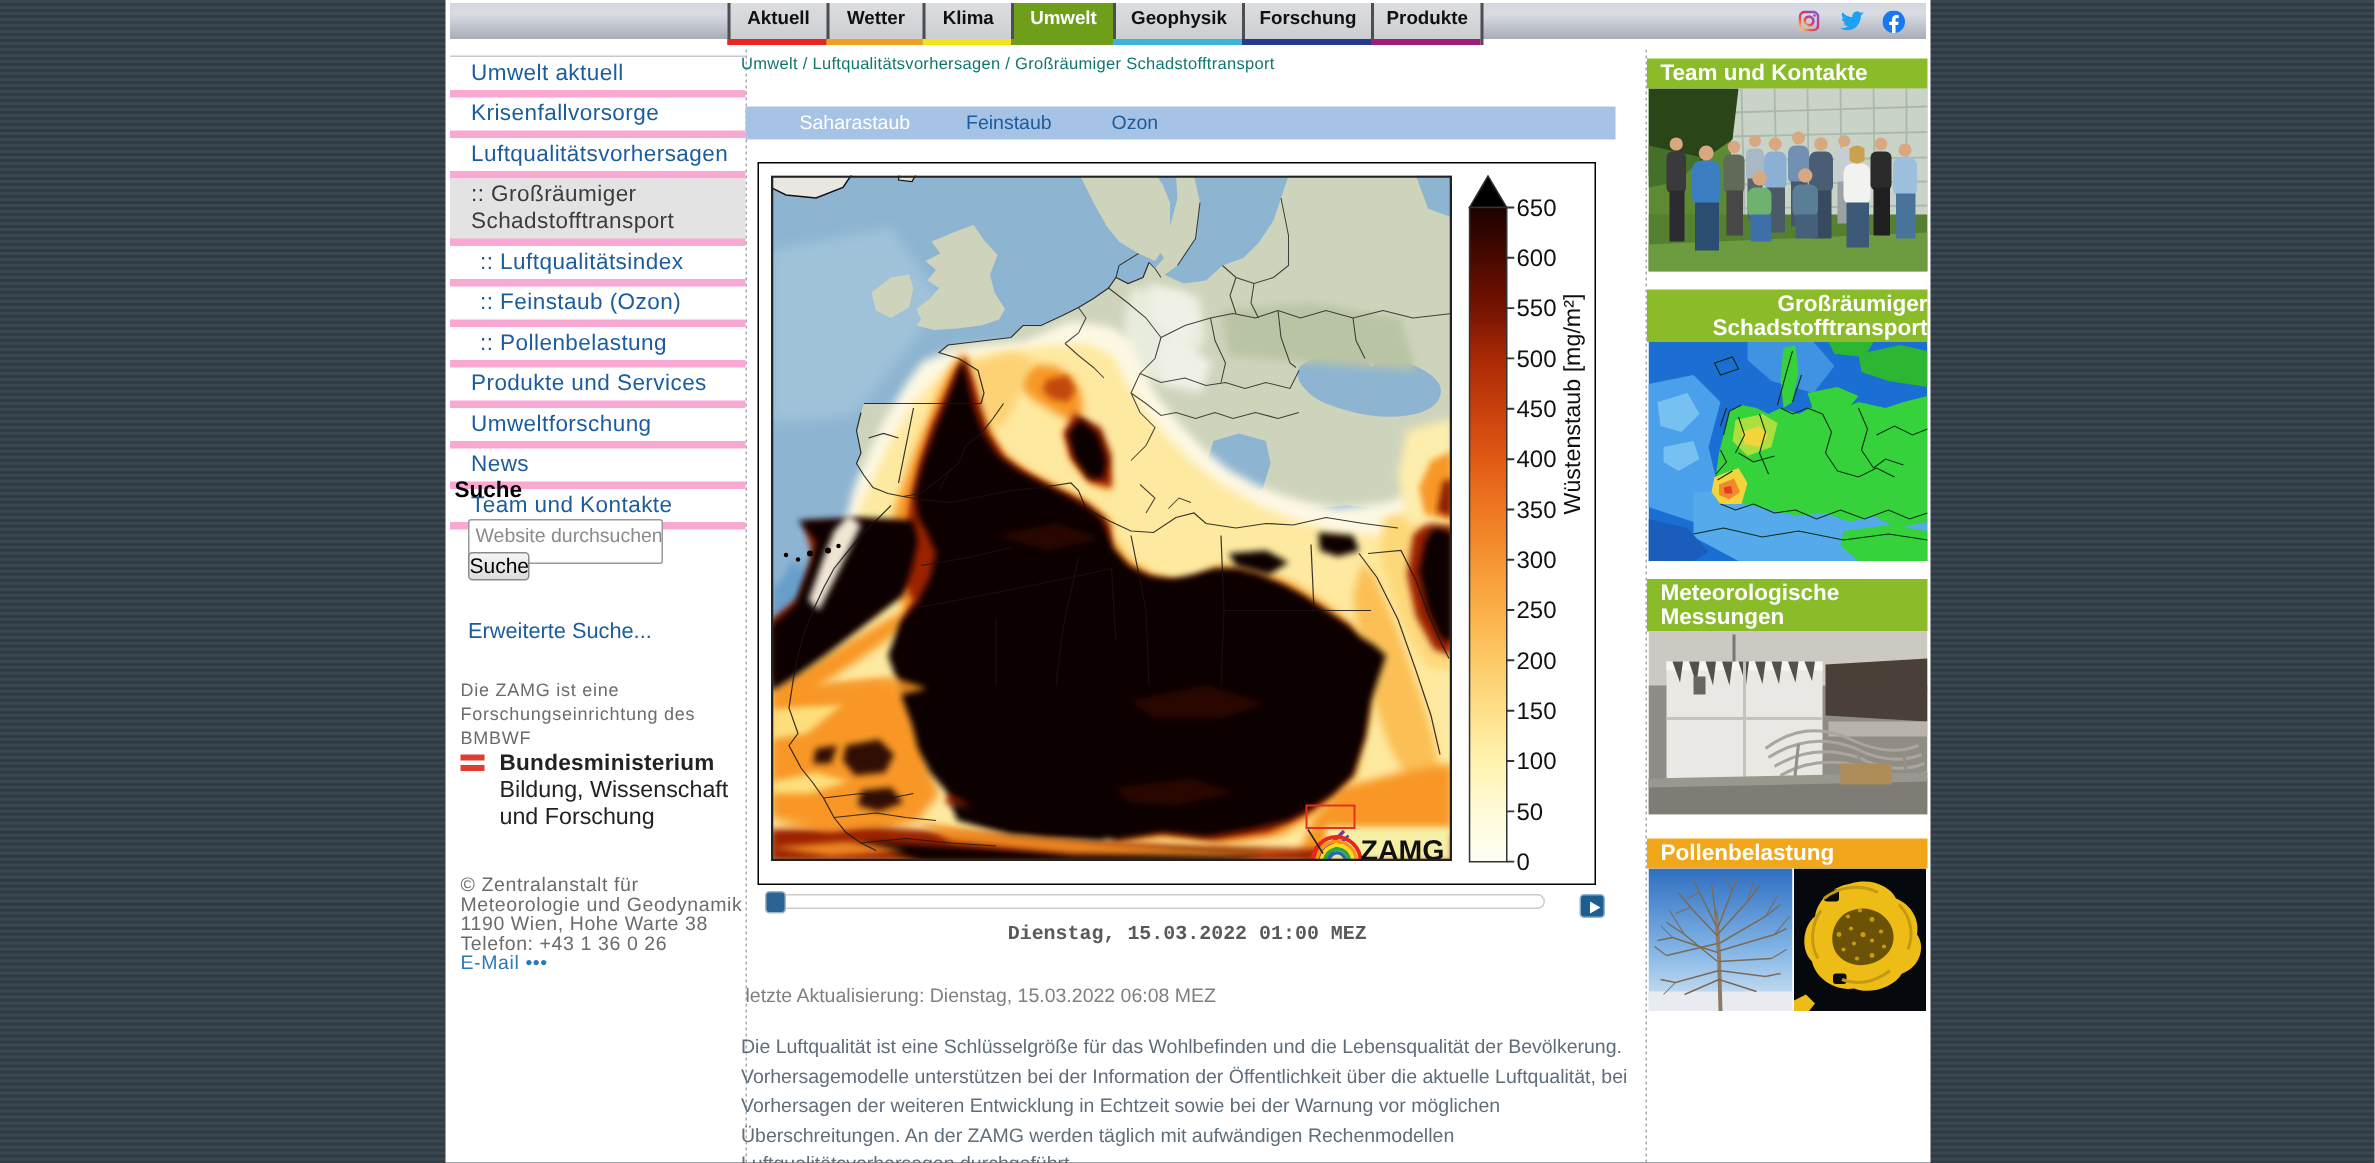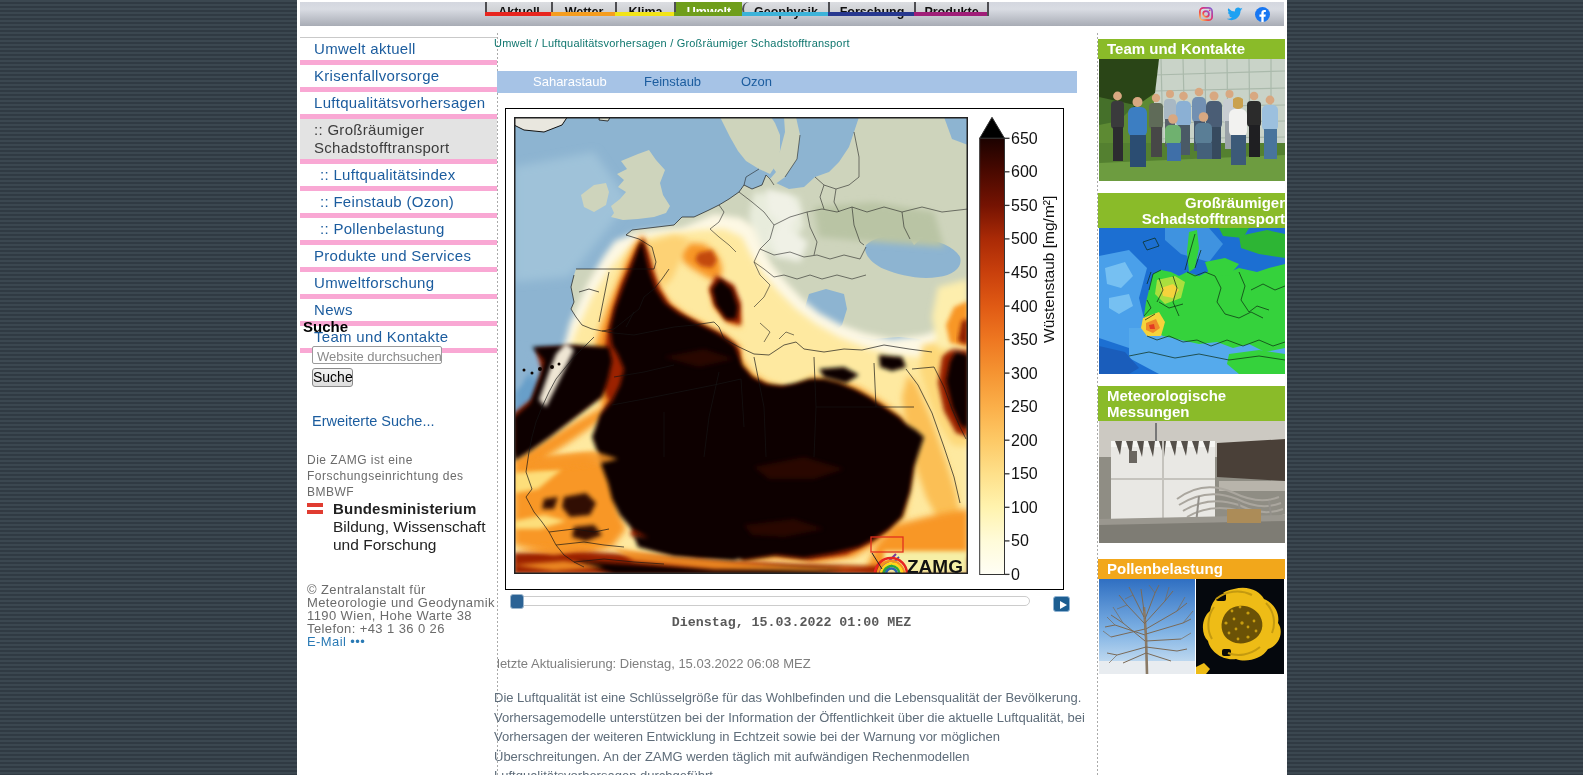--- a/index.html
+++ b/index.html
@@ -5,33 +5,33 @@
   * { margin:0; padding:0; box-sizing:border-box; }
   html,body { width:1583px; height:775px; overflow:hidden; }
   body {
     font-family:"Liberation Sans", sans-serif;
     background:repeating-linear-gradient(180deg,#3b4750 0px,#3b4750 2px,#303a43 2px,#303a43 4px);
   }
   #page { position:absolute; left:297px; top:0; width:990px; height:775px; background:#fff; }
   
   #hdr { position:absolute; left:3px; top:2px; width:984px; height:24px;
          background:linear-gradient(180deg,#d4d7df 0%,#d9dce3 30%,#a8acb5 100%); }
-  .tab { position:absolute; top:0; height:14px; text-align:center; font-weight:bold; font-size:12.5px;
+  .tab { position:absolute; top:0; height:28px; text-align:center; font-weight:bold; font-size:12.5px;
          color:#101010; line-height:21px; background:linear-gradient(180deg,#dcdee2,#c9cbce);
          border-left:2px solid #4e4e52; box-sizing:border-box; }
   .tab u { position:absolute; left:-2px; right:0; bottom:0; height:4px; text-decoration:none; }
   .soc { position:absolute; top:5px; }
   
   #menu { position:absolute; left:3px; top:37px; width:197px; }
   #menu .it { border-bottom:5px solid #f9a8d4; padding:2px 6px 2px 14px; font-size:15px; color:#1b5c9e; line-height:18px; letter-spacing:0.3px; }
   #menu .first { border-top:1px solid #c9c9c9; }
   #menu .sub { padding-left:20px; }
   #menu .sel { background:#e3e3e3; color:#3c3c3c; }
   #suche { position:absolute; left:6px; top:318px; font-size:15px; font-weight:bold; color:#000; }
-  #sbox { position:absolute; left:15px; top:346px; width:130px; height:18px; border:1px solid #9a9a9a; border-radius:2px;
+  #sbox { position:absolute; left:15px; top:346px; width:130px; height:30px; border:1px solid #9a9a9a; border-radius:2px;
           font-size:13px; color:#8a8a8a; line-height:19px; padding-left:4px; background:#fff; white-space:nowrap; overflow:hidden;}
   #sbtn { position:absolute; left:15px; top:368px; width:41px; height:19px; background:linear-gradient(180deg,#f4f4f4,#ddd);
           border:1px solid #8a8a8a; border-radius:3px; font-size:14px; color:#000; text-align:center; line-height:17px;}
   #erw { position:absolute; left:15px; top:413px; font-size:14.5px; color:#1b5c9e; }
   #zamginfo { position:absolute; left:10px; top:452px; font-size:12px; color:#6b6b6b; line-height:16px; letter-spacing:0.5px;}
   #bmflag { position:absolute; left:10px; top:503px; width:16px; }
   #bmflag div { height:4px; background:#e03c31; margin-bottom:3px; }
   #bmtxt { position:absolute; left:36px; top:500px; font-size:15.5px; color:#222; line-height:18px; }
   #bmtxt b { font-size:15px; letter-spacing:0.2px;}
   #copy { position:absolute; left:10px; top:583px; font-size:13px; color:#6b6b6b; line-height:13px; letter-spacing:0.4px;}
@@ -54,21 +54,21 @@
   .rimg { width:186px; margin-left:1px; }
 </style>
 </head>
 <body>
 <div id="page">
   <div id="hdr">
     <div class="tab" style="left:185px;width:66px;">Aktuell<u style="background:#e8251f;"></u></div>
     <div class="tab" style="left:251px;width:64px;">Wetter<u style="background:#f59d1e;"></u></div>
     <div class="tab" style="left:315px;width:59px;">Klima<u style="background:#f2e418;"></u></div>
     <div class="tab" style="left:374px;width:68px;background:#6f9e1b;color:#fff;">Umwelt<u style="background:#6f9e1b;"></u></div>
-    <div class="tab" style="left:442px;width:86px;border-radius:12px;">Geophysik<u style="background:#3cb3d9;"></u></div>
+    <div class="tab" style="left:442px;width:86px;">Geophysik<u style="background:#3cb3d9;"></u></div>
     <div class="tab" style="left:528px;width:86px;">Forschung<u style="background:#27388f;"></u></div>
     <div class="tab" style="left:614px;width:75px;border-right:2px solid #4e4e52;">Produkte<u style="background:#a01e78;"></u></div>
 
     <svg class="soc" style="left:899px" width="14" height="14" viewBox="0 0 24 24">
       <defs>
           <linearGradient id="ig" x1="0" y1="1" x2="1" y2="0">
         <stop offset="0" stop-color="#fed373"></stop>
             <stop offset="0.3" stop-color="#f15245"></stop>
         <stop offset="0.6" stop-color="#d92e7f"></stop>
             <stop offset="1" stop-color="#7c63d8"></stop>

